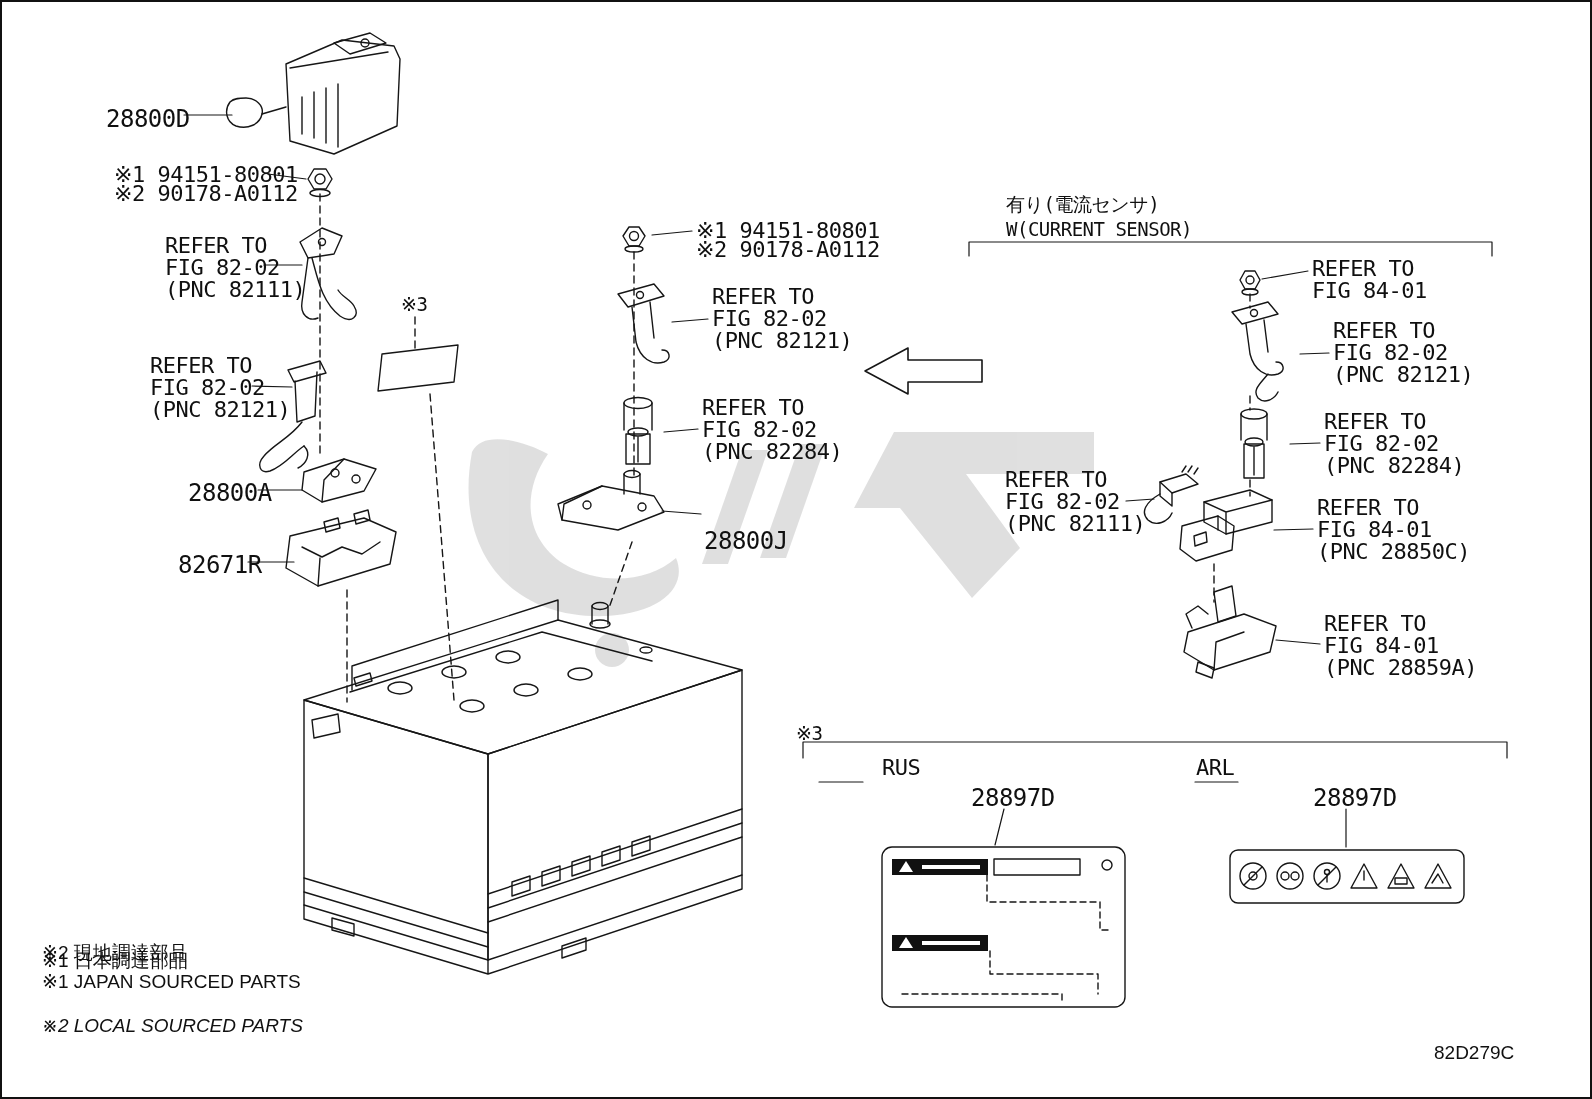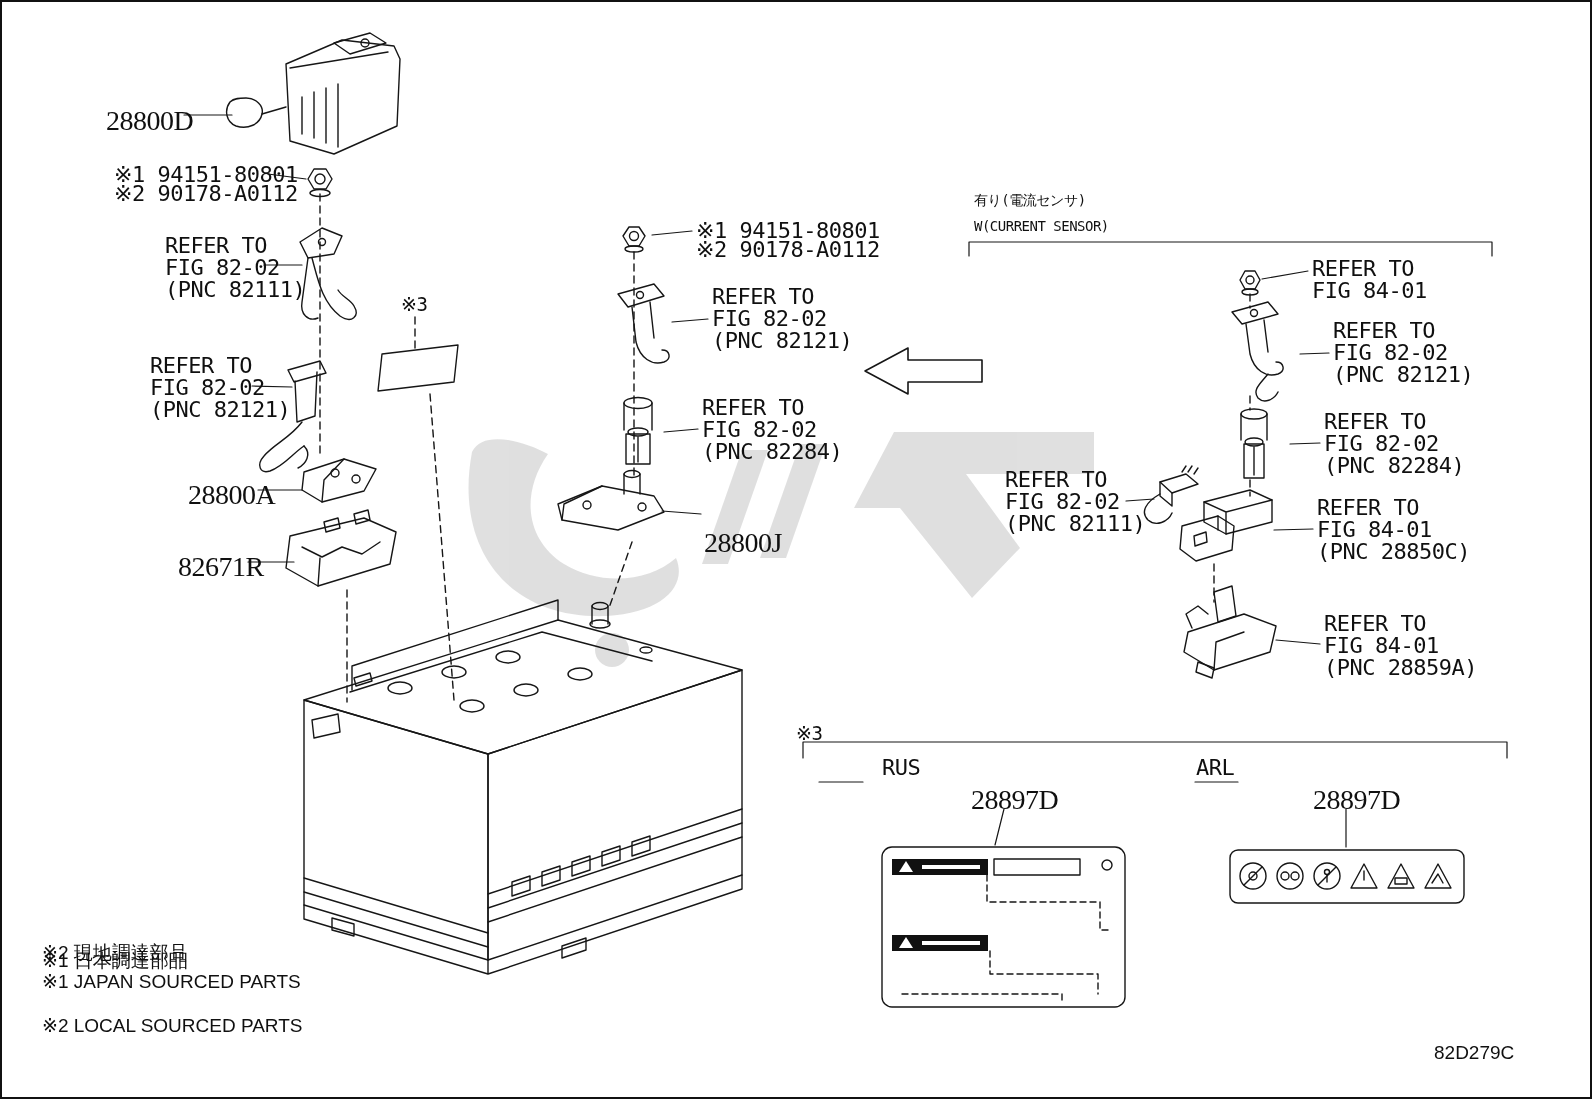--- a/index.html
+++ b/index.html
@@ -8,24 +8,24 @@
     position:relative;
     width:1592px; height:1099px;
     background:#ffffff;
     border:2px solid #111;
     overflow:hidden;
     font-family:"DejaVu Sans Mono","DejaVu Sans",monospace;
     color:#101010;
   }
   #art { position:absolute; left:0; top:0; }
   .txt { position:absolute; white-space:nowrap; font-size:22px; letter-spacing:-0.5px; }
-  .pn  { font-size:28px;font-family:Liberation Serif, serif; }
+  .pn  { font-size:24px; }
   .ref { position:absolute; font-size:22px; line-height:22px; letter-spacing:-0.5px; }
   .sans { font-family:"Liberation Sans","DejaVu Sans",sans-serif; letter-spacing:0; font-size:19px; }
-  .hdr { font-size:14px; }
+  .hdr { font-size:19px;margin-left:32px; }
   .sym { font-size:19px; }
 </style>
 </head>
 <body>
 
 <div id="canvas">
 
   <svg id="art" width="1592" height="1099" viewBox="0 0 1592 1099" fill="none" stroke="#161616" stroke-width="1.4" stroke-linejoin="round" stroke-linecap="round">
 
     <g stroke="none" fill="#c6c6c6" opacity="0.55">
@@ -341,17 +341,17 @@
 
   <div class="txt" style="left:840px; top:753px;margin-left:40px;">RUS</div>
   <div class="txt" style="left:1194px; top:753px;">ARL</div>
 
   <div class="txt pn" style="left:969px; top:782px;">28897D</div>
   <div class="txt pn" style="left:1311px; top:782px;">28897D</div>
 
   <div class="txt sans" style="left:40px; top:946px;">※1 日本調達部品</div>
   <div class="txt sans" style="left:40px; top:968px;">※1 JAPAN SOURCED PARTS</div>
   <div class="txt sans" style="left:40px; top:938px;">※2 現地調達部品</div>
-  <div class="txt sans" style="left:40px; top:1012px;">※2 LOCAL SOURCED PARTS</div>
+  <div class="txt sans" style="left:40px; top:1012px;font-style:italic;">※2 LOCAL SOURCED PARTS</div>
 
   <div class="txt sans" style="left:1432px; top:1040px;">82D279C</div>
 
 </div>
 
 </body></html>

